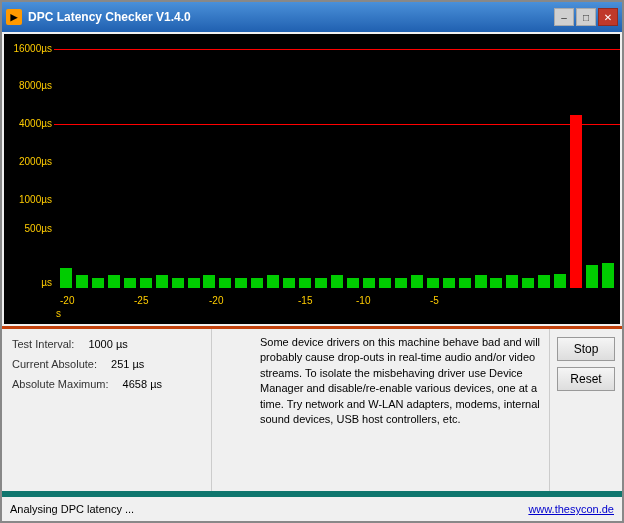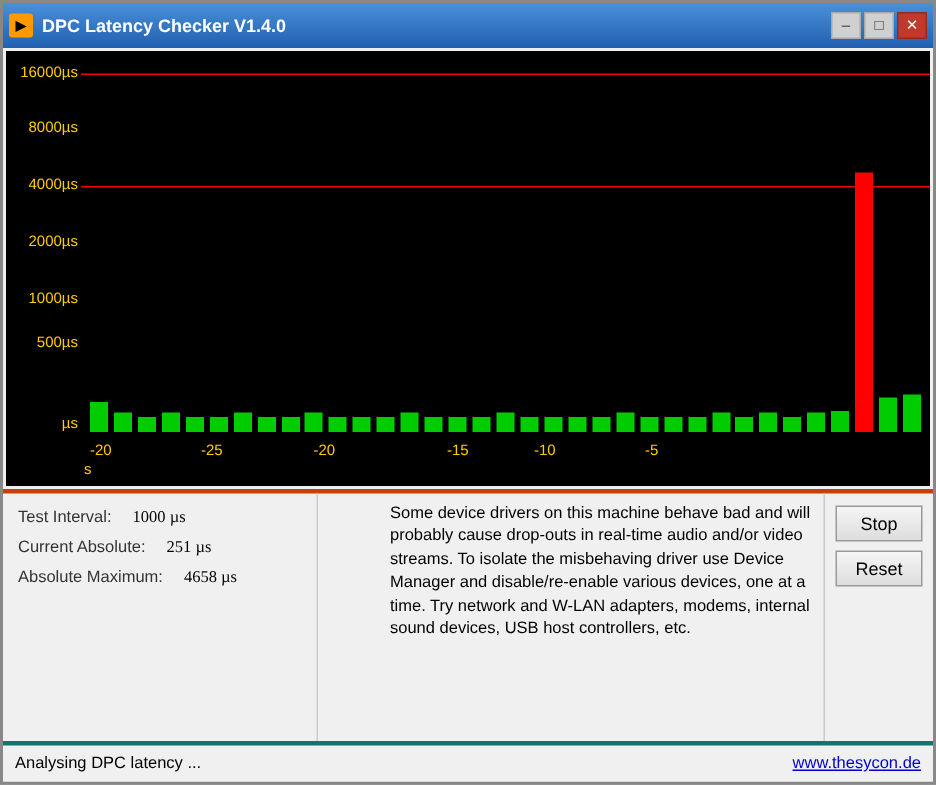--- a/index.html
+++ b/index.html
@@ -157,21 +157,20 @@
       gap: 2px;
     }
     .stat-label {
       font-size: 11px;
       color: #333;
     }
     .stat-value {
       font-size: 11px;
       color: #000;
       margin-left: 4px;
-      font-family: Liberation Serif, serif;
     }
     .stat-row-inline {
       display: flex;
       align-items: baseline;
     }
     .info-panel {
       flex: 1;
       padding: 6px 8px;
       font-size: 11px;
       color: #000;
@@ -197,21 +196,21 @@
       border: 1px solid #999;
       cursor: pointer;
       font-size: 12px;
       display: flex;
       align-items: center;
       justify-content: center;
     }
     .status-bar {
       height: 22px;
       background: #f0f0f0;
-      border-top: 3px solid #0f766e;
+      border-top: 6px solid #0f766e;
       display: flex;
       align-items: center;
       justify-content: space-between;
       padding: 12px 8px;
       flex-shrink: 0;
     }
     .status-text {
       font-size: 11px;
       color: #000;
     }

